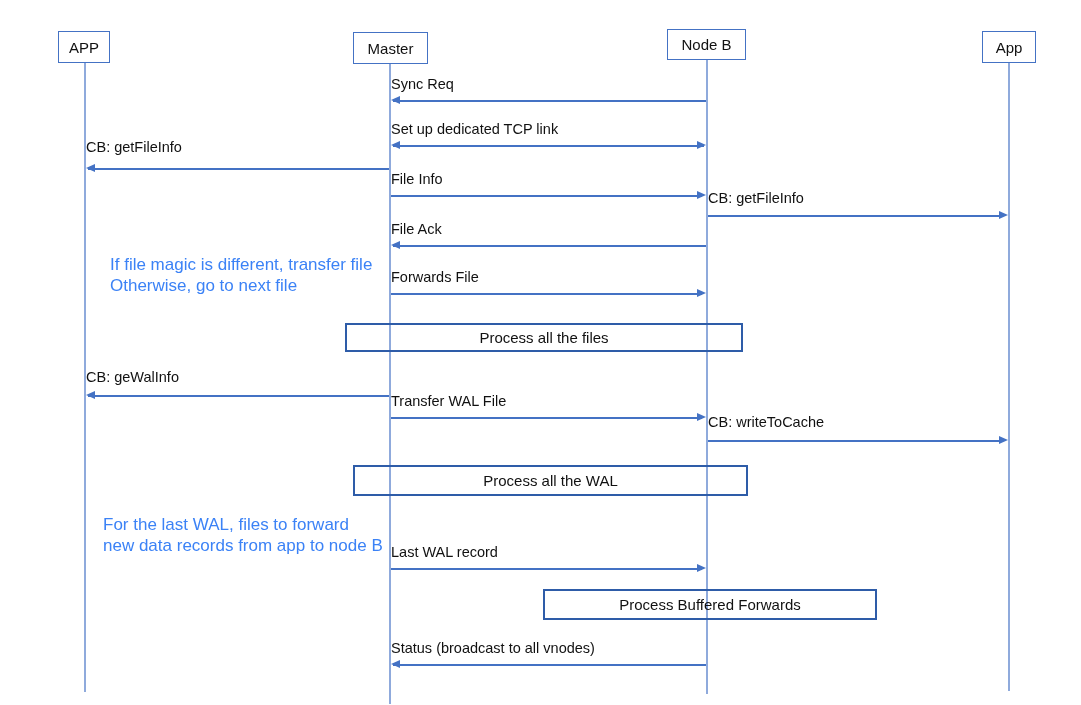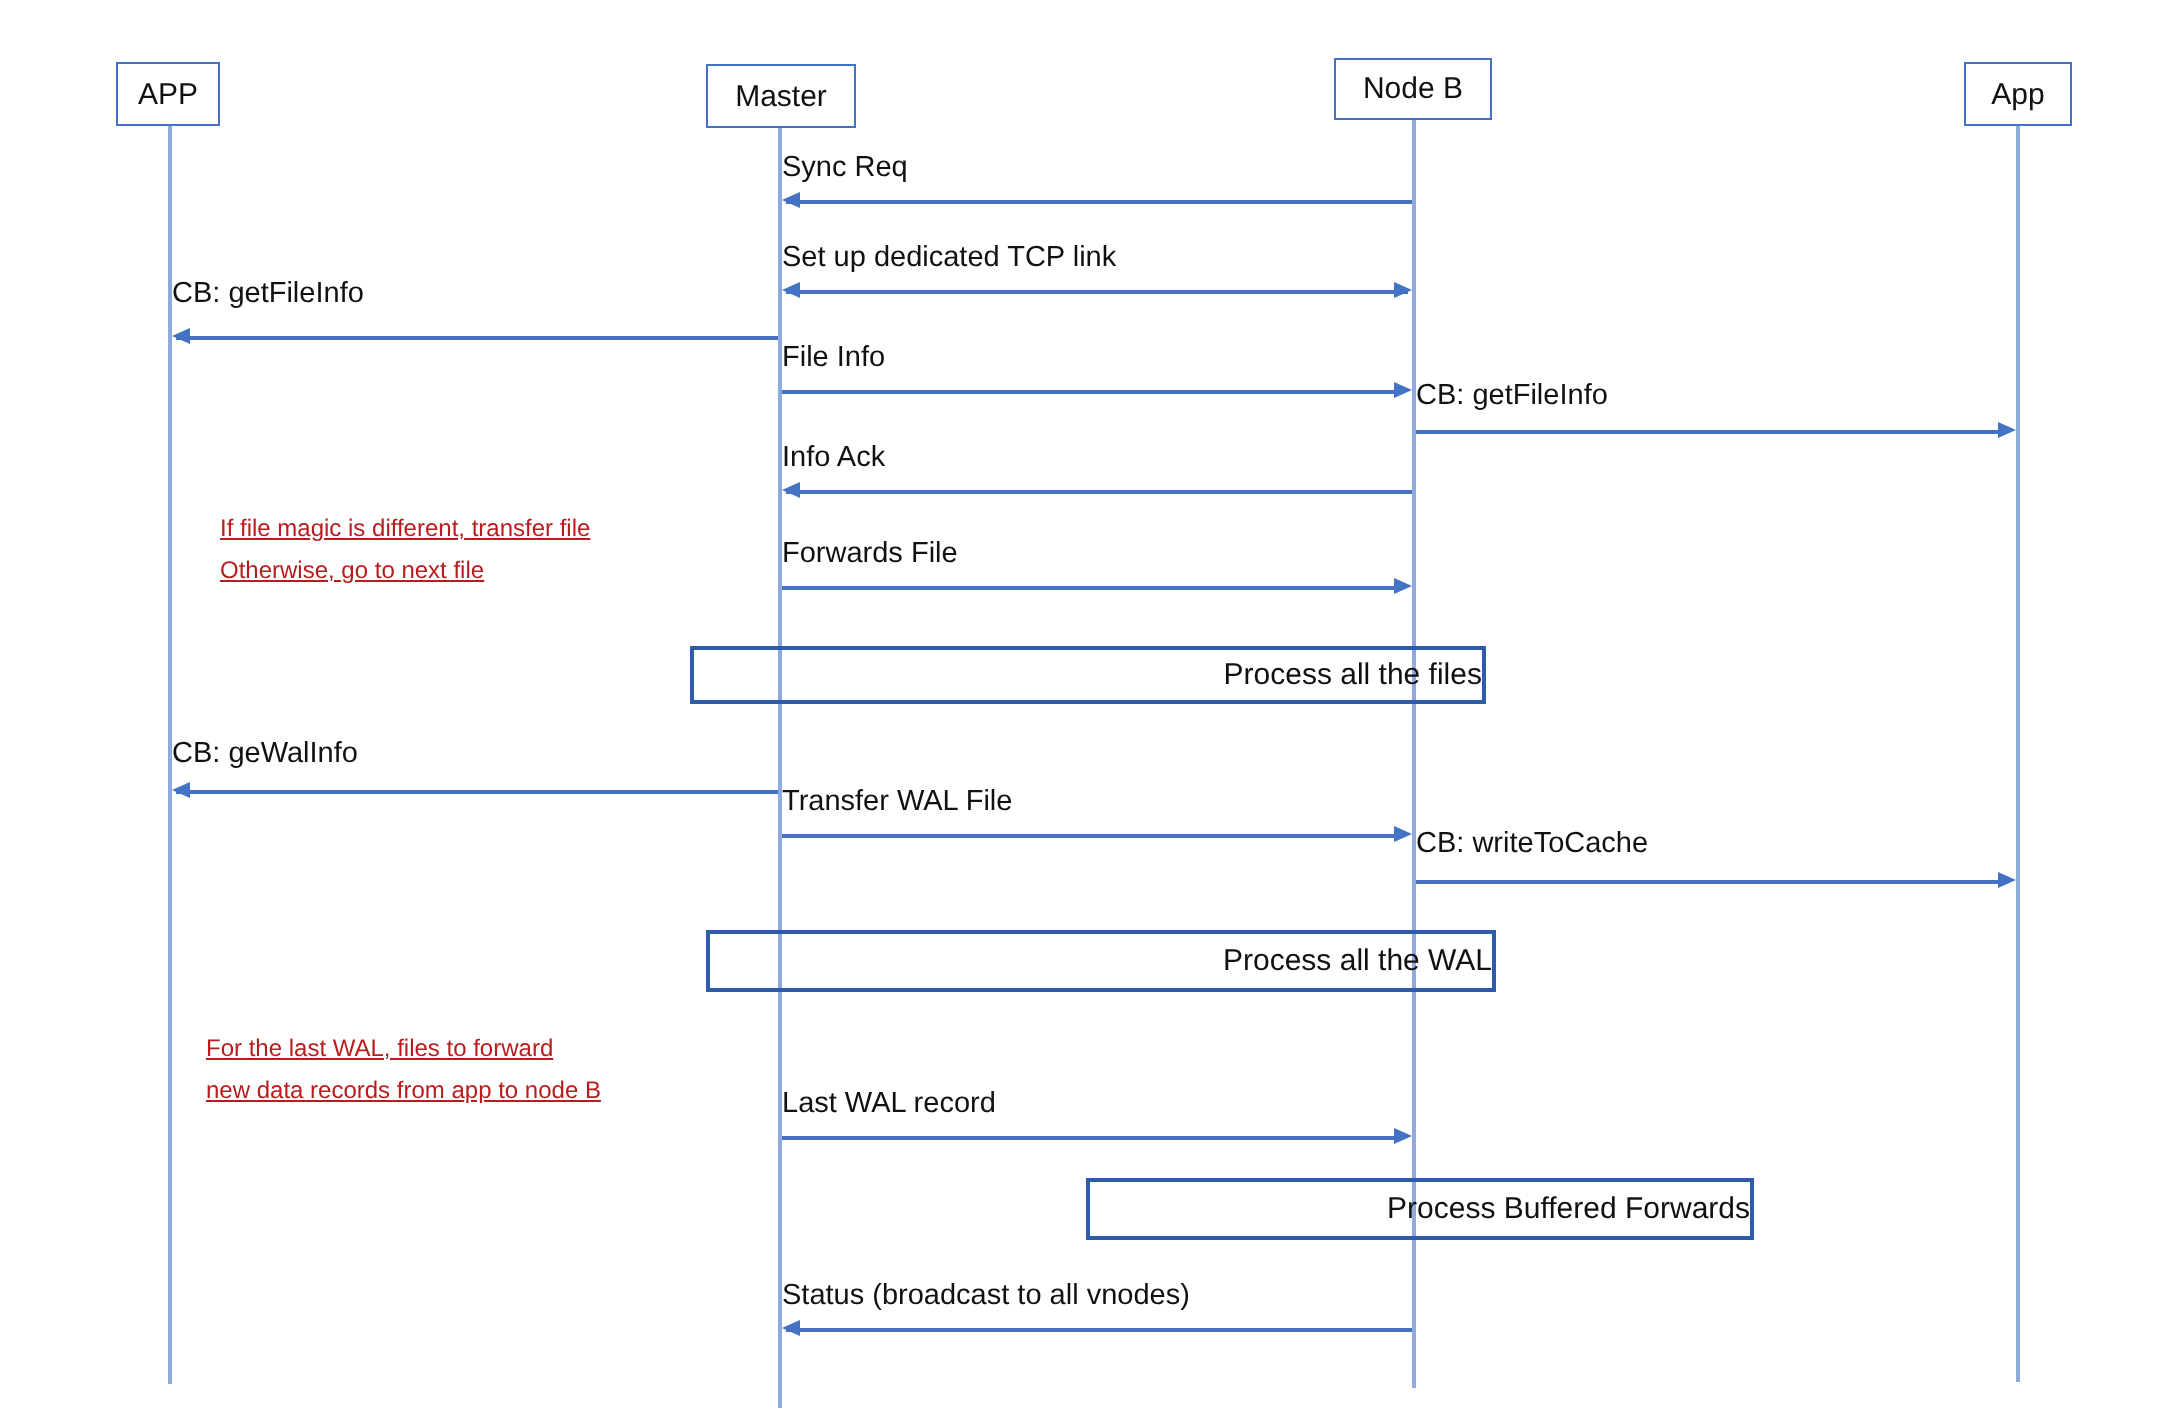--- a/index.html
+++ b/index.html
@@ -43,28 +43,27 @@
     position:absolute;width:0;height:0;
     border-top:4.5px solid transparent;
     border-bottom:4.5px solid transparent;
     border-left:9px solid var(--line,#4472C4);
   }
   .proc-box{
     position:absolute;
     border:2px solid var(--box,#2E5CA8);
     background:transparent;
     box-sizing:border-box;
-    display:flex;align-items:center;justify-content:flex-end;
+    display:flex;align-items:center;justify-content:center;
     font-size:15px;color:#111;
   }
   .note{
     position:absolute;
-    font-size:12px;line-height:21px;color:#b91c1c;
+    font-size:17px;line-height:21px;color:#3b82f6;
     white-space:nowrap;
-    text-decoration:underline;
   }
 </style>
 </head>
 <body>
 
 <div class="canvas" style="--line: #4472C4; --lifeline: #8FAADC; --box: #2E5CA8;">
 
   <div class="lifeline" style="left:84px;top:51px;height:629px"></div>
   <div class="lifeline" style="left:389px;top:52px;height:640px"></div>
   <div class="lifeline" style="left:706px;top:48px;height:634px"></div>
@@ -108,21 +107,21 @@
     <div class="ah-right" style="left:697px;top:179px"></div>
   </div>
 
   <div>
     <div class="msg-label" style="left:708px;top:176px;width:300px">CB: getFileInfo</div>
     <div class="msg-line" style="left:708px;top:203px;width:291px"></div>
     <div class="ah-right" style="left:999px;top:199px"></div>
   </div>
 
   <div>
-    <div class="msg-label" style="left:391px;top:207px;width:315px">Info Ack</div>
+    <div class="msg-label" style="left:391px;top:207px;width:315px">File Ack</div>
     <div class="msg-line" style="left:393px;top:233px;width:313px"></div>
     <div class="ah-left" style="left:391px;top:229px"></div>
   </div>
 
   <div class="note" style="left:110px;top:242px">
     <div>If file magic is different, transfer file</div>
     <div>Otherwise, go to next file</div>
   </div>
 
   <div>

